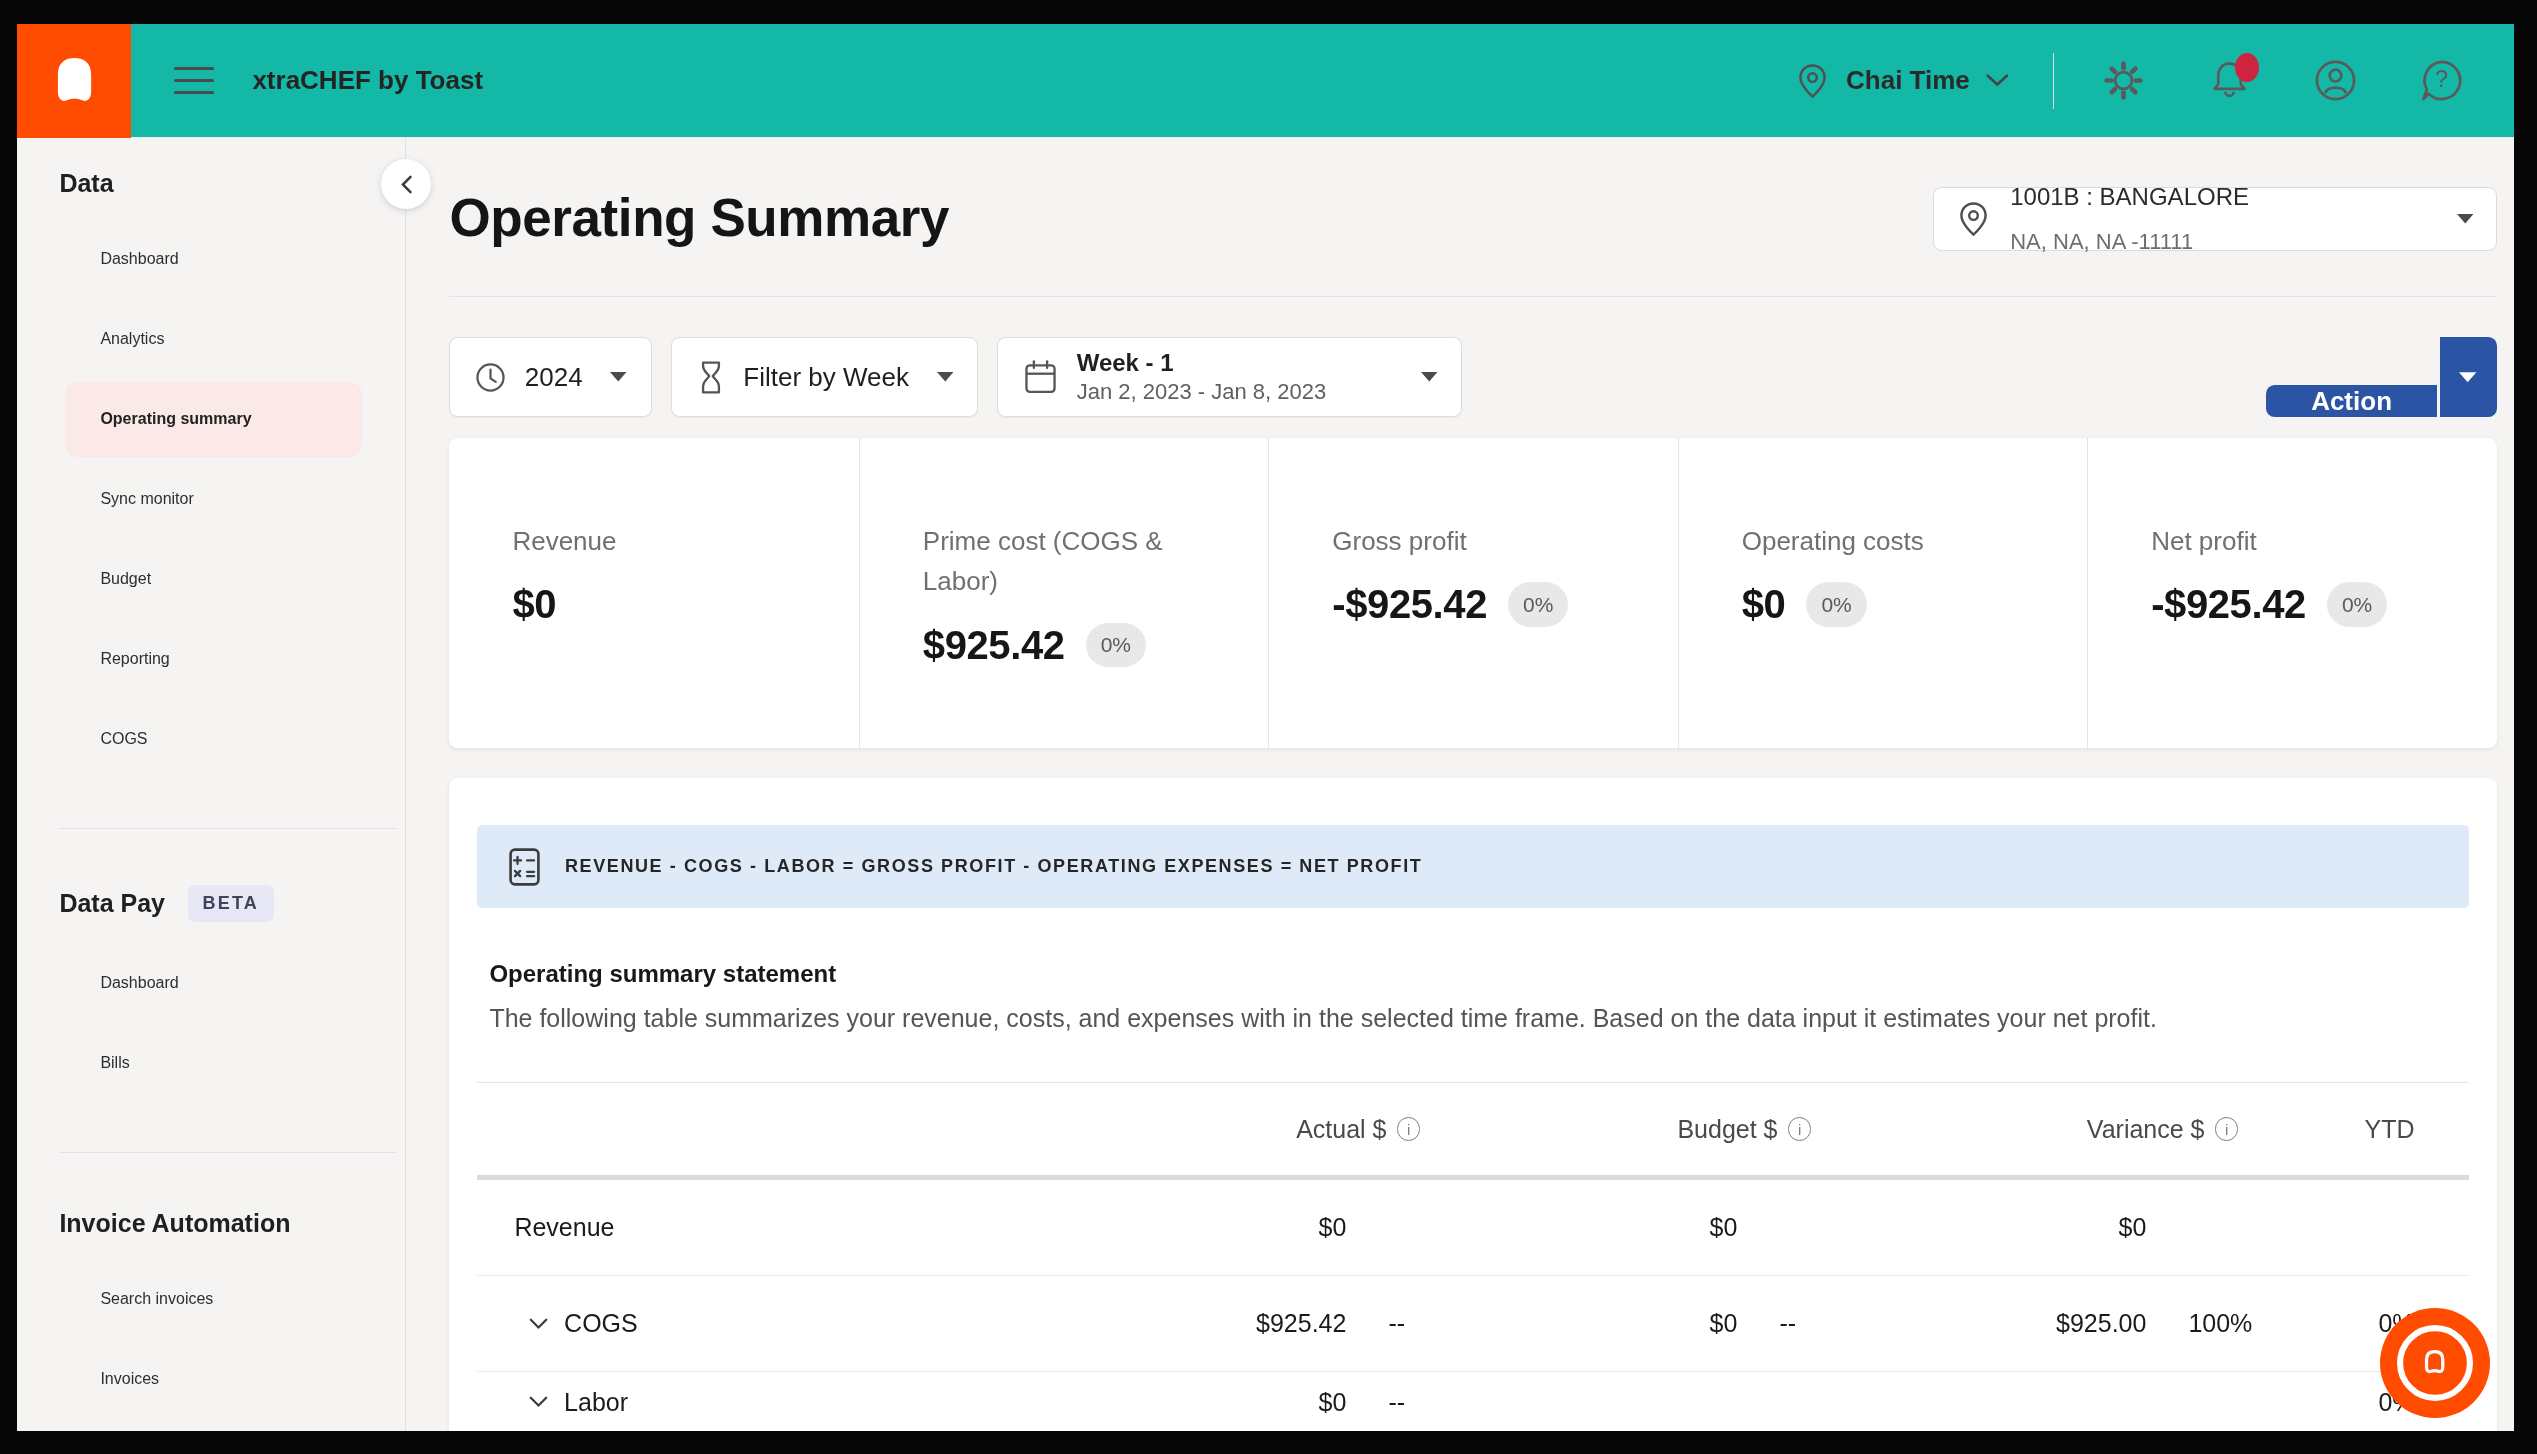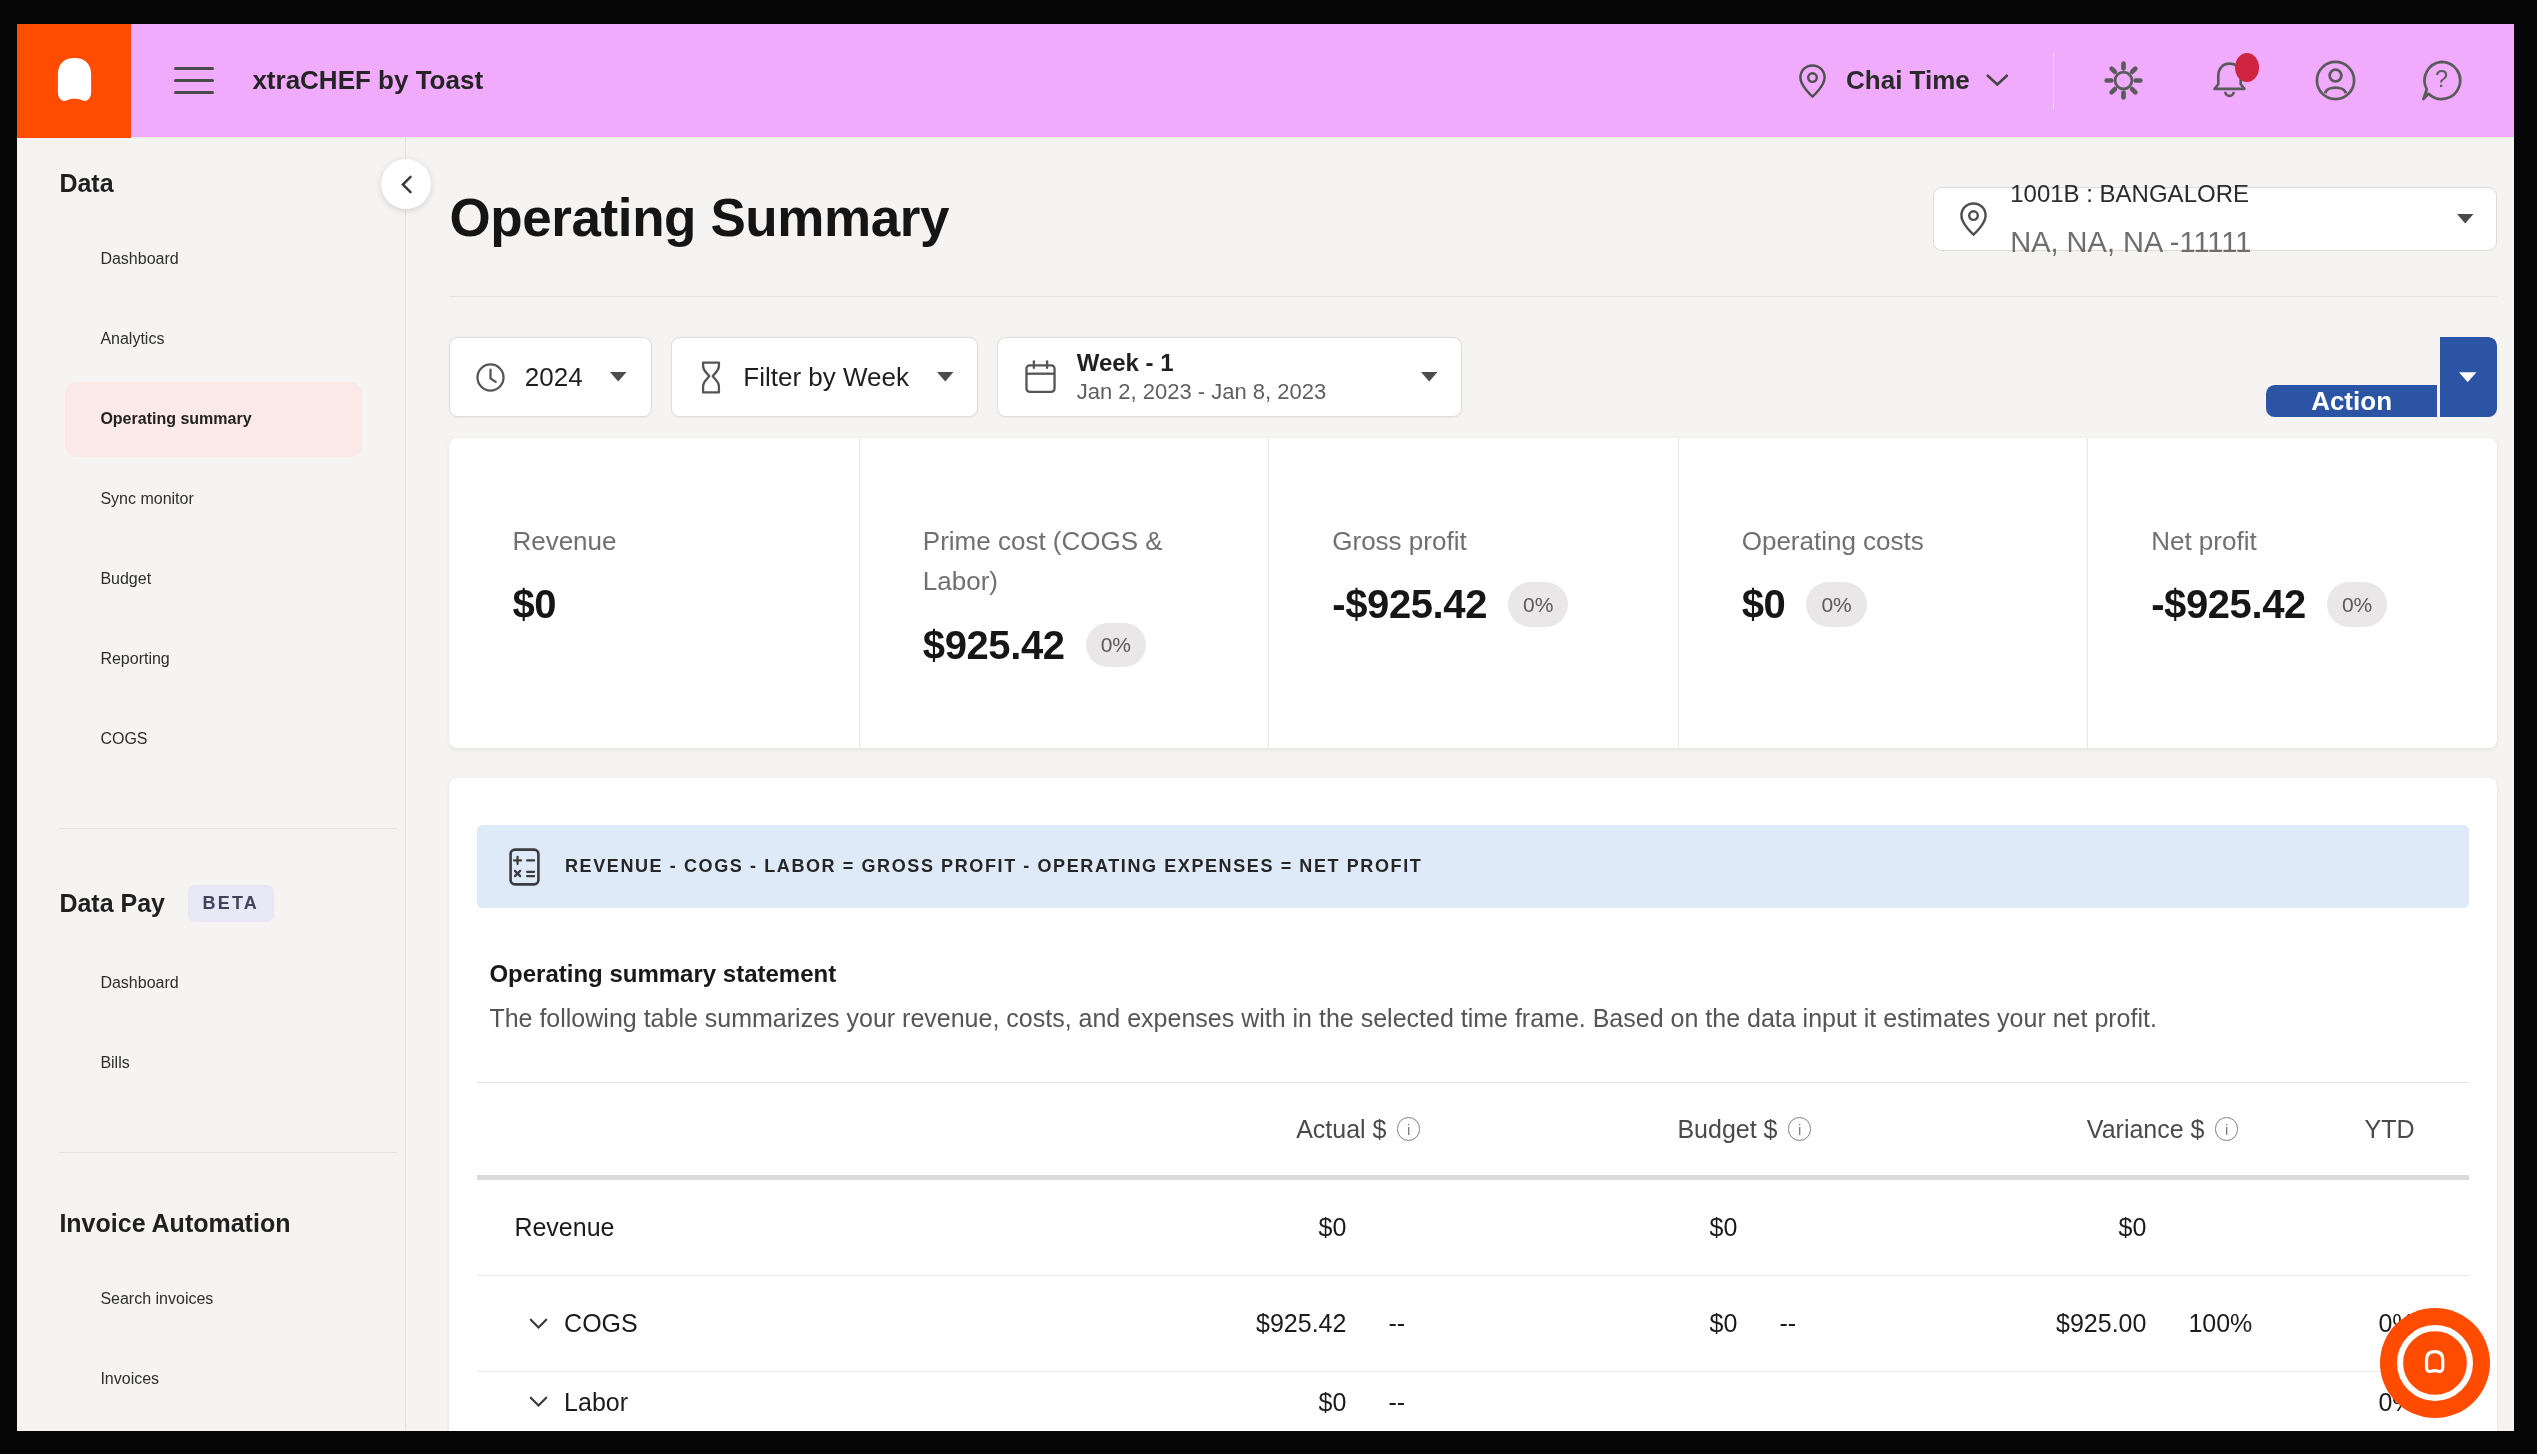--- a/index.html
+++ b/index.html
@@ -6,21 +6,21 @@
     --accent:#FF4C00; --action-blue:#2B54A5; --banner-bg:#DFEAF8; --active-bg:#FBE9E7;
     --badge-bg:#E7E7F5; --badge-text:#42425D; --alert-red:#CE2440; --page-bg:#F5F4F3;
     --text:#1C1C1C; --muted:#6E6E6E; --card-border:#E4E2E2;
   }
   *{box-sizing:border-box;margin:0;padding:0;}
   html,body{width:2538px;height:1454px;overflow:hidden;}
   body{background:#060606;font-family:"Liberation Sans","DejaVu Sans",sans-serif;color:var(--text);position:relative;}
   .frame{position:absolute;left:17.4px;top:24px;right:24px;bottom:22.6px;background:var(--page-bg);overflow:hidden;display:flex;flex-direction:column;}
 
   
-  .topbar{height:114px;background:#f0abfc;display:flex;align-items:center;flex-shrink:0;border-bottom:0.9px solid #ececec;}
+  .topbar{height:114px;background:#14b8a6;display:flex;align-items:center;flex-shrink:0;border-bottom:0.9px solid #ececec;}
   .logo-sq{width:114px;height:114px;background:var(--accent);display:flex;align-items:center;justify-content:center;flex-shrink:0;}
   .hamburger{margin-left:43px;width:40px;display:flex;flex-direction:column;gap:8.7px;cursor:pointer;}
   .hamburger span{display:block;height:3.5px;background:#4b4b4b;border-radius:1.7px;}
   .app-title{margin-left:38px;font-size:26px;font-weight:700;color:#242424;}
   .top-right{margin-left:auto;display:flex;align-items:center;padding-right:48px;}
   .loc-switch{display:flex;align-items:center;gap:15.7px;cursor:pointer;}
   .loc-switch .name{font-size:26px;font-weight:600;color:#2a2a2a;}
   .top-divider{width:0.9px;height:56px;background:#e0dede;margin:0 45px;}
   .iconbar{display:flex;align-items:center;gap:57px;}
   .icon-btn{position:relative;width:49px;height:49px;display:flex;align-items:center;justify-content:center;cursor:pointer;}
@@ -38,21 +38,21 @@
   .side-item.active{background:var(--active-bg);font-weight:700;color:#222;height:75px;margin-top:2.6px;margin-bottom:2.6px;}
   .side-sec-divider{border:none;border-top:0.9px solid #e3e1e1;margin:49px 8.7px 0 42px;}
   .collapse-btn{position:absolute;left:364px;top:21px;width:50px;height:50px;border-radius:50%;background:#fff;box-shadow:0 1.7px 7px rgba(0,0,0,.14);display:flex;align-items:center;justify-content:center;cursor:pointer;z-index:5;}
 
   
   .main{flex:1;padding:0 17.4px 0 43px;overflow:hidden;}
   .title-row{margin-top:49px;display:flex;justify-content:space-between;align-items:flex-start;}
   .page-title{font-size:53px;font-weight:600;color:#151515;letter-spacing:-0.4px;}
   .loc-card{width:564px;height:64px;background:#fff;border:0.9px solid #dcdada;border-radius:8.7px;display:flex;align-items:center;gap:19px;padding:0 22.6px;cursor:pointer;}
   .loc-card .l1{font-size:24px;font-weight:500;color:#2b2b2b;}
-  .loc-card .l2{font-size:29px;color:#6e6e6e;margin-top:18px;}
+  .loc-card .l2{font-size:22px;color:#6e6e6e;margin-top:18px;}
   .caret{width:16.5px;height:9.6px;flex-shrink:0;}
   .title-divider{border:none;border-top:0.9px solid var(--card-border);margin-top:45px;}
 
   .filter-row{margin-top:40px;display:flex;align-items:stretch;gap:19px;height:80px;}
   .chip{background:#fff;border:0.9px solid #deddd9;border-radius:8.7px;display:inline-flex;align-items:center;gap:17.4px;padding:16px 24px;box-shadow:0 0.9px 1.7px rgba(0,0,0,.05);cursor:pointer;}
   .chip .lbl{font-size:26px;color:#1f1f1f;}
   .chip .two .a{font-size:24px;font-weight:600;color:#1f1f1f;}
   .chip .two .b{font-size:22px;color:#5f5f5f;margin-top:2.6px;}
   .chip .caret{margin-left:10.4px;}
   .chip.range .caret{margin-left:77px;}

